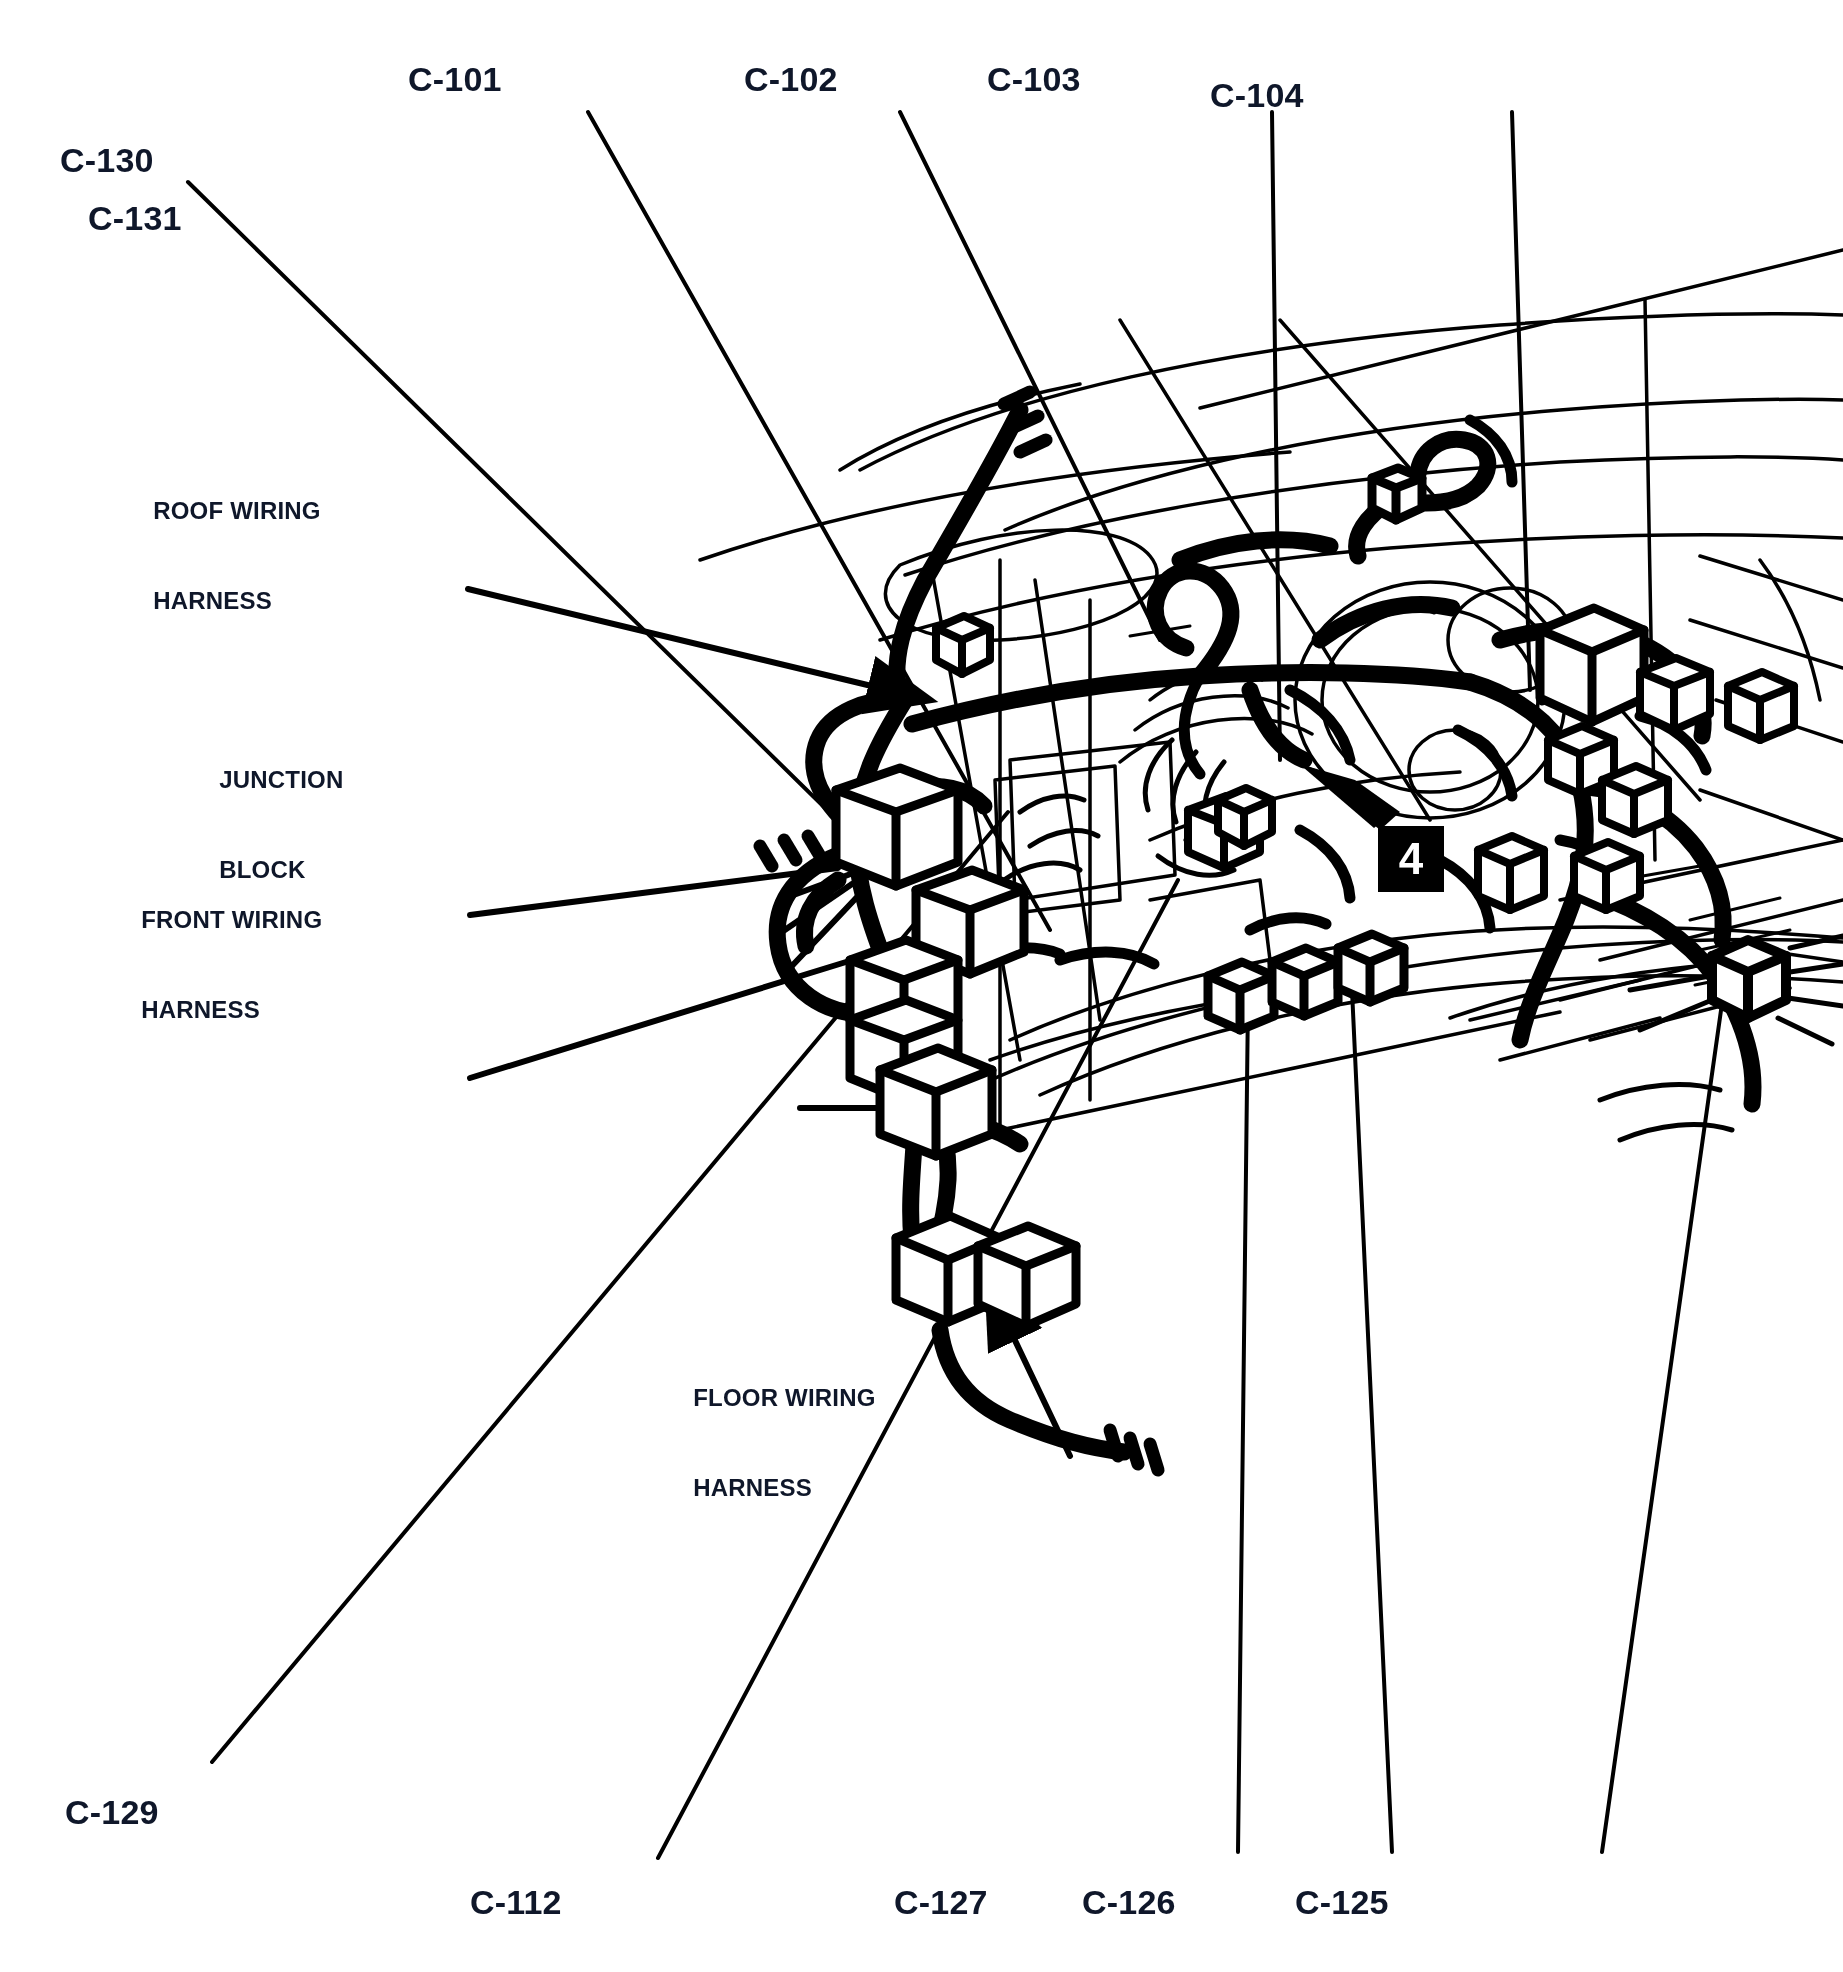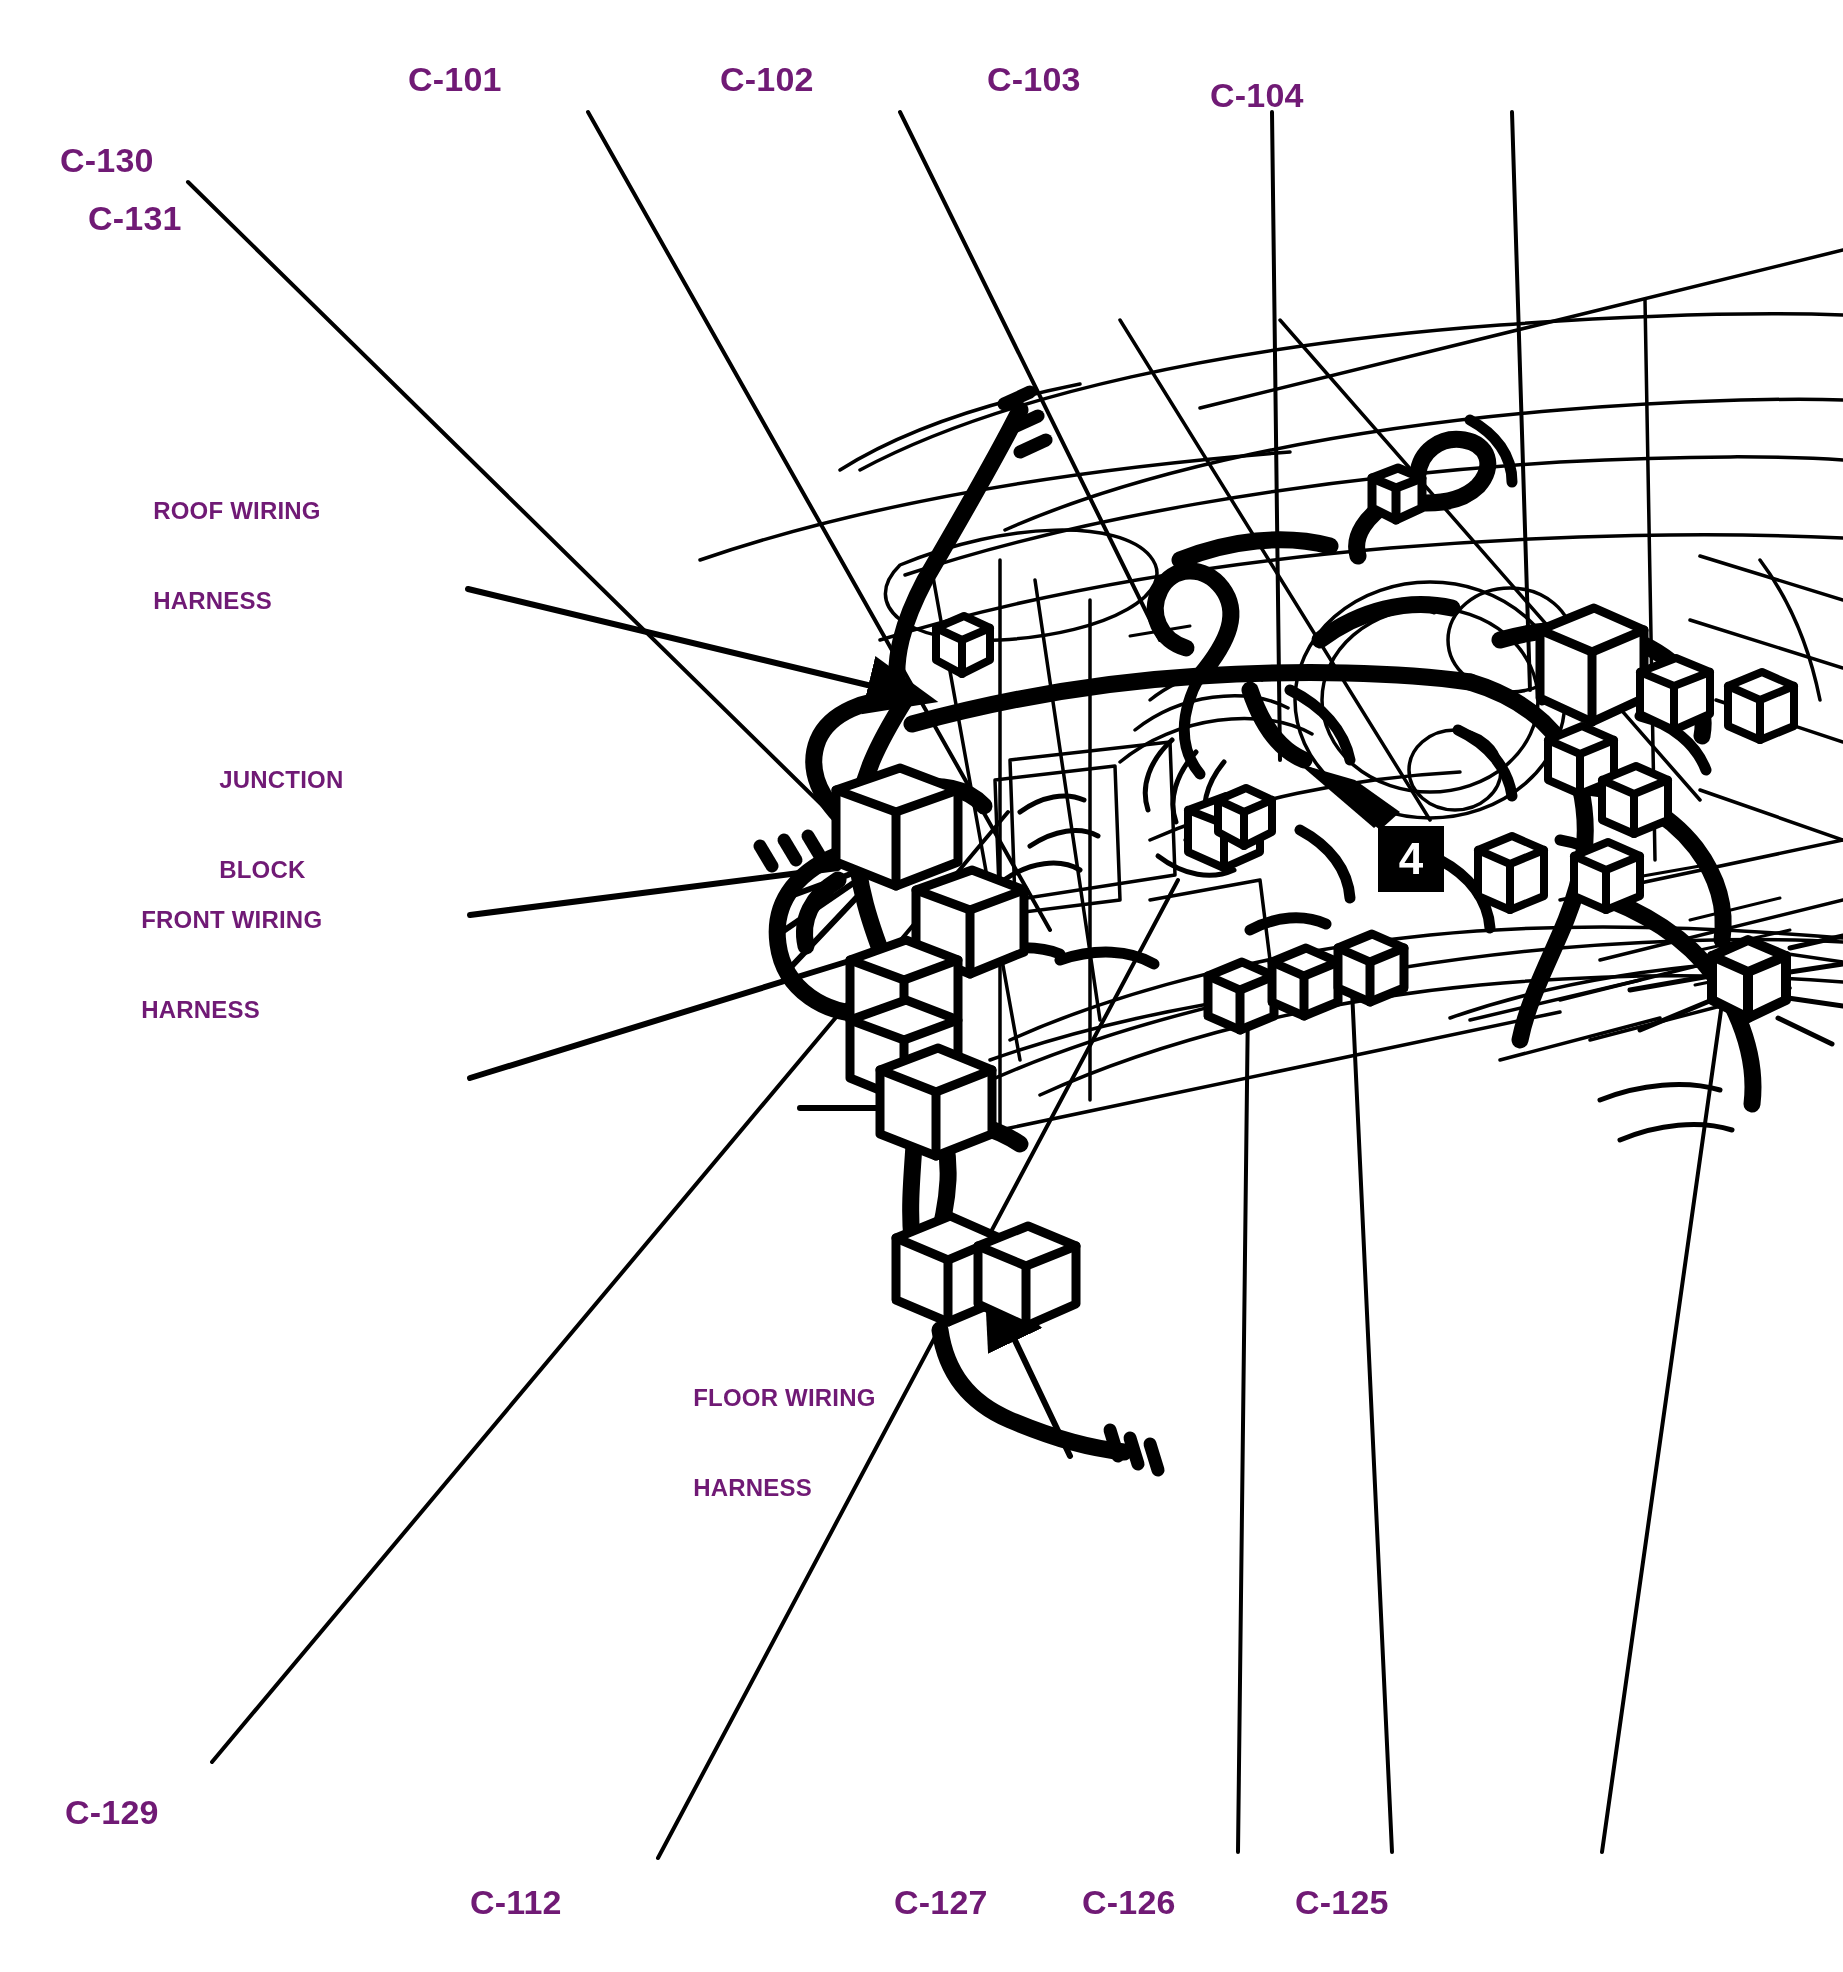--- a/index.html
+++ b/index.html
@@ -1,21 +1,21 @@
 <!DOCTYPE html>
 <html><head>
 <meta charset="utf-8">
 <title>Wiring Harness Diagram</title>
 <style>
   html,body{margin:0;padding:0;background:#ffffff;}
   body{width:1843px;height:1972px;position:relative;overflow:hidden;
        font-family:"Liberation Sans",sans-serif;}
   #stage{position:absolute;left:0;top:0;width:1843px;height:1972px;}
   svg#diagram{position:absolute;left:0;top:0;width:1843px;height:1972px;display:block;}
-  .lbl{position:absolute;color:#701a75;font-weight:bold;letter-spacing:0.2px;white-space:pre;}
+  .lbl{position:absolute;color:#0f172a;font-weight:bold;letter-spacing:0.2px;white-space:pre;}
   .lbl-code{font-size:34px;line-height:45px;}
   .lbl-part{font-size:24px;line-height:45px;}
 </style>
 </head>
 <body>
 
 <div id="stage">
 
   <svg id="diagram" viewBox="0 0 1843 1972">
 
@@ -361,21 +361,21 @@
       <path d="M1297 762 L1348 782 L1386 818 L1374 828 z" fill="#000"></path>
     </g>
     <rect x="1378" y="826" width="66" height="66" fill="#000"></rect>
     <text id="callout-number" x="1411" y="874" fill="#ffffff" text-anchor="middle" font-family="Liberation Sans, sans-serif" font-size="44" font-weight="bold">4</text>
   </svg>
 
   <div>
     <div class="lbl lbl-code" style="left:60px;  top:138px;">C-130</div>
     <div class="lbl lbl-code" style="left:60px;  top:196px;margin-left:28px;">C-131</div>
     <div class="lbl lbl-code" style="left:408px; top:57px;">C-101</div>
-    <div class="lbl lbl-code" style="left:720px; top:57px;text-align:center;">C-102</div>
+    <div class="lbl lbl-code" style="left:744px; top:57px;text-align:center;">C-102</div>
     <div class="lbl lbl-code" style="left:975px; top:57px;margin-left:12px;">C-103</div>
     <div class="lbl lbl-code" style="left:1210px;top:73px;">C-104</div>
     <div class="lbl lbl-code" style="left:65px;  top:1790px;">C-129</div>
     <div class="lbl lbl-code" style="left:470px; top:1880px;">C-112</div>
     <div class="lbl lbl-code" style="left:882px; top:1880px;margin-left:12px;">C-127</div>
     <div class="lbl lbl-code" style="left:1082px;top:1880px;">C-126</div>
     <div class="lbl lbl-code" style="left:1295px;top:1880px;">C-125</div>
   </div>
 
   <div>

